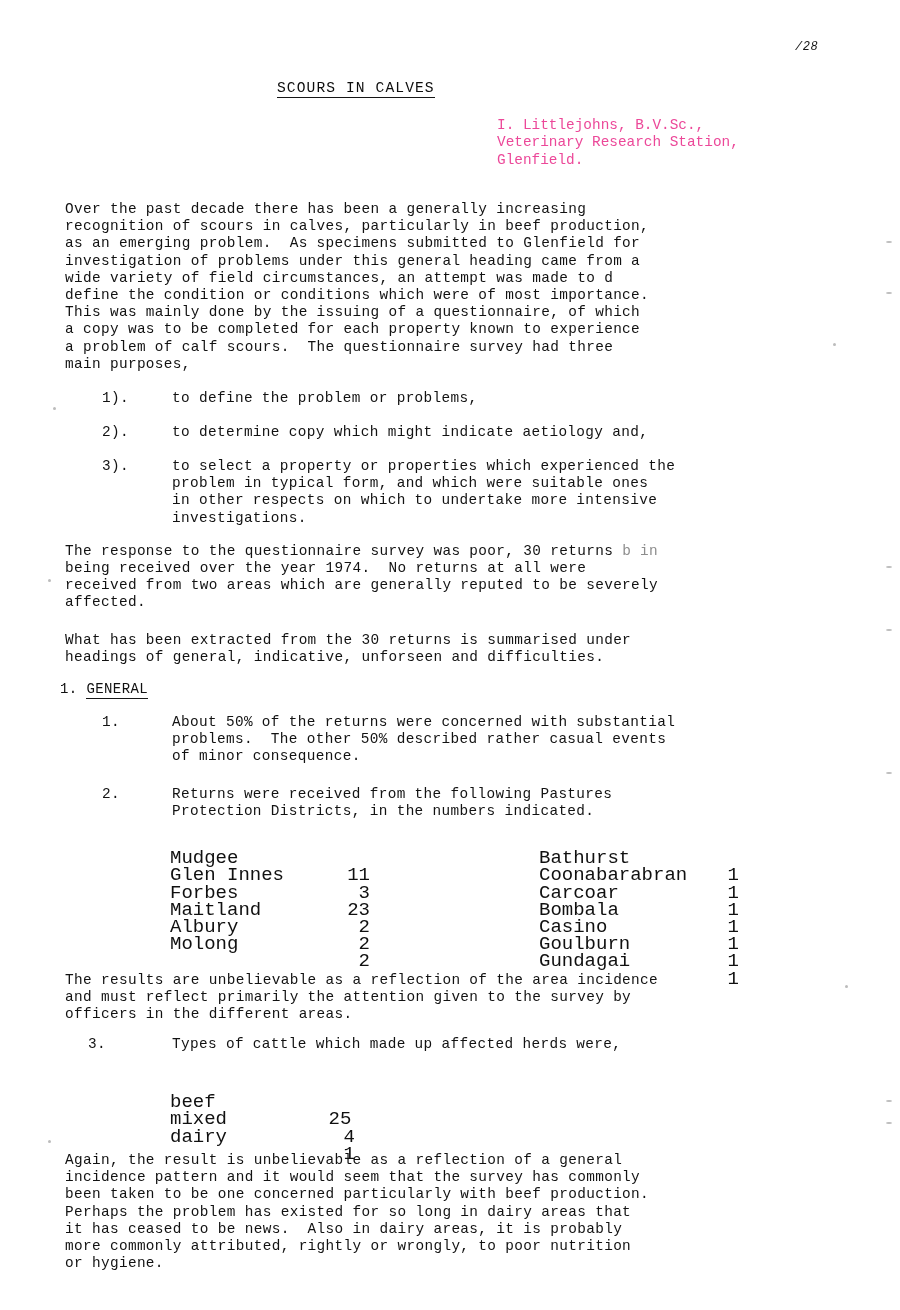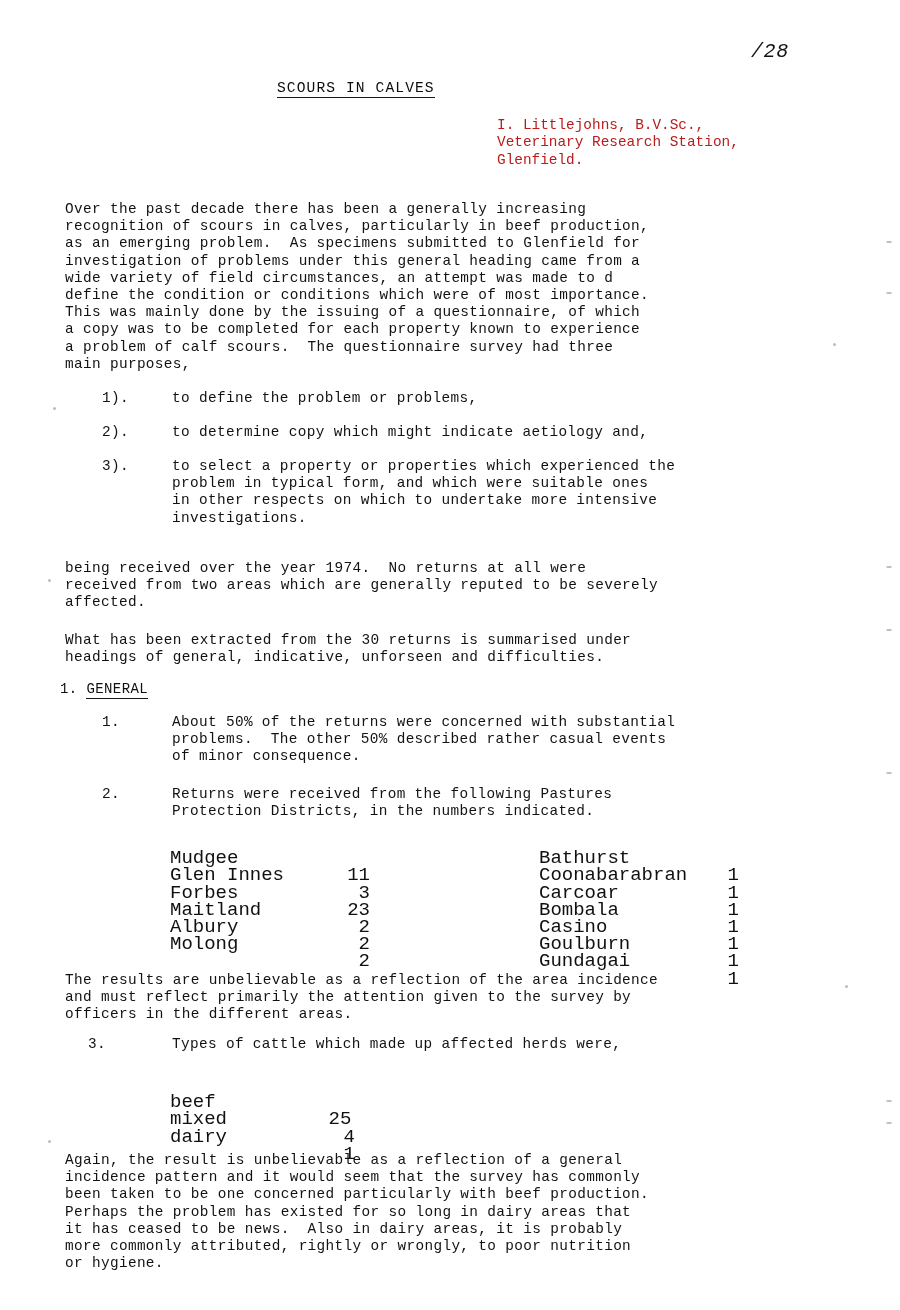--- a/index.html
+++ b/index.html
@@ -21,22 +21,22 @@
     position: absolute;
     font-size: 14.4px;
     line-height: 17.2px;
     letter-spacing: 0.35px;
     white-space: pre;
     color: #121212;
   }
   .folio {
     position: absolute;
     top: 40px;
-    left: 751px;
-    font-size: 20px;
+    left: 795px;
+    font-size: 12px;
     font-style: italic;
     letter-spacing: 0.6px;
     color: #131313;
     white-space: pre;
   }
   .title {
     position: absolute;
     top: 80px;
     left: 277px;
     font-size: 14.6px;
@@ -48,21 +48,21 @@
     border-bottom: 1.6px solid #151515;
     padding-bottom: 1px;
   }
   .byline {
     position: absolute;
     top: 117px;
     left: 497px;
     font-size: 14.4px;
     line-height: 17.4px;
     white-space: pre;
-    color: #b91c1c;
+    color: #ec4899;
   }
   .para { position: absolute; }
 
   .listrow { position: absolute; }
   .listrow .num {
     position: absolute;
     left: 0;
     top: 0;
     white-space: pre;
   }
@@ -140,20 +140,21 @@
   </div>
 
   <div class="listrow tw" style="top:458px; left:102px;">
     <span class="num">3).</span>
     <span class="body" style="left:70px;">to select a property or properties which experienced the
 problem in typical form, and which were suitable ones
 in other respects on which to undertake more intensive
 investigations.</span>
   </div>
 
+  <div class="tw" style="top:543px; left:65px;"><span>The response to the questionnaire survey was poor, 30 returns </span><span class="faint">b in</span></div>
   <div class="tw" style="top:560px; left:65px;">being received over the year 1974.  No returns at all were
 received from two areas which are generally reputed to be severely
 affected.</div>
 
   <div class="tw para" style="top:632px; left:65px;">What has been extracted from the 30 returns is summarised under
 headings of general, indicative, unforseen and difficulties.</div>
 
   <div class="sec-head" style="top:681px; left:60px;"><span>1.</span> <span class="u">GENERAL</span></div>
 
   <div class="listrow tw" style="top:714px; left:102px;">

